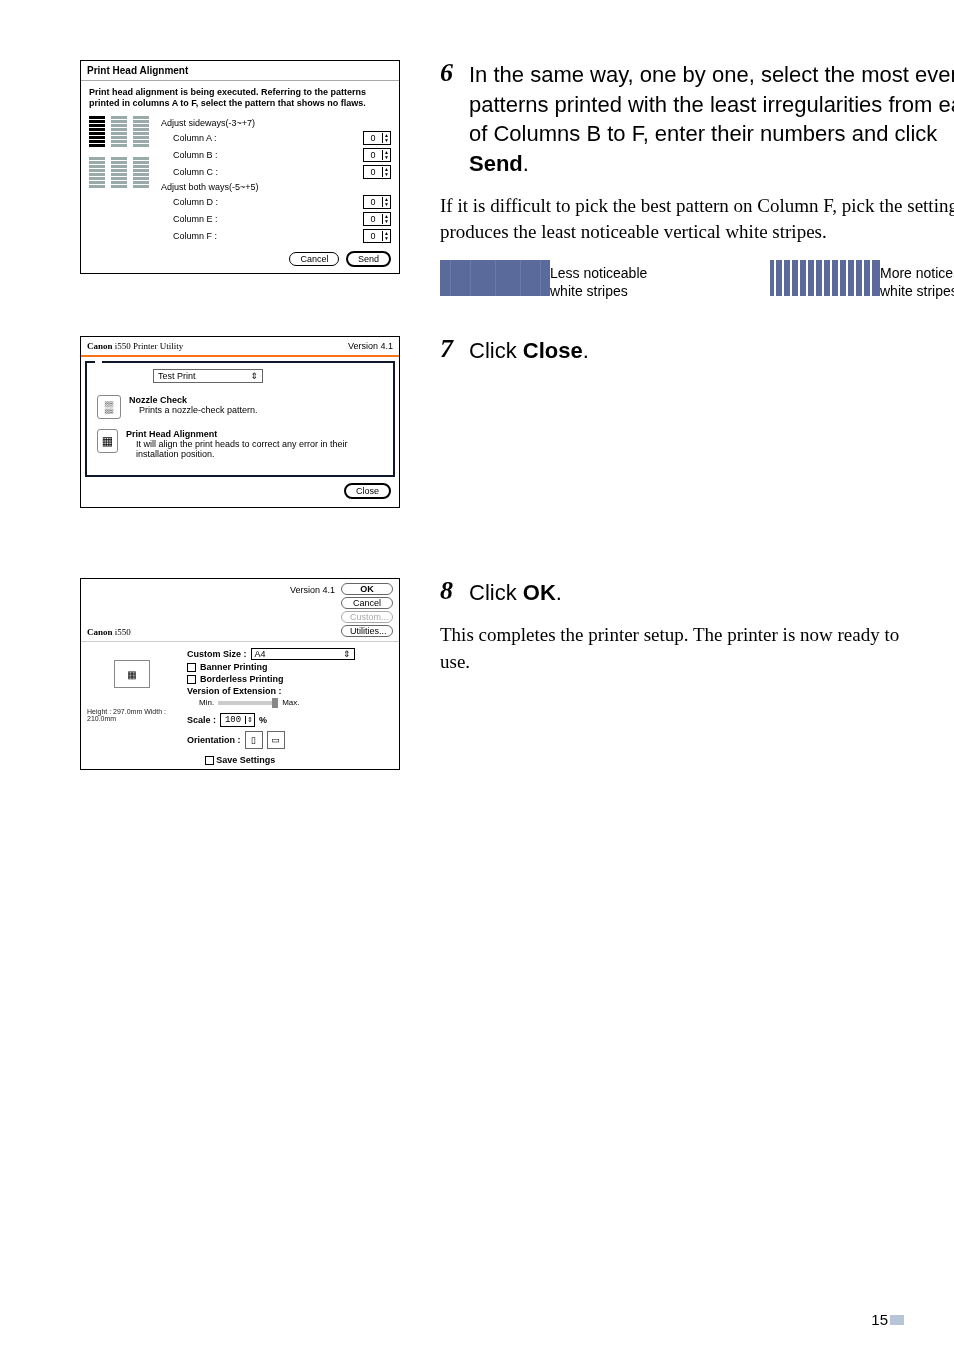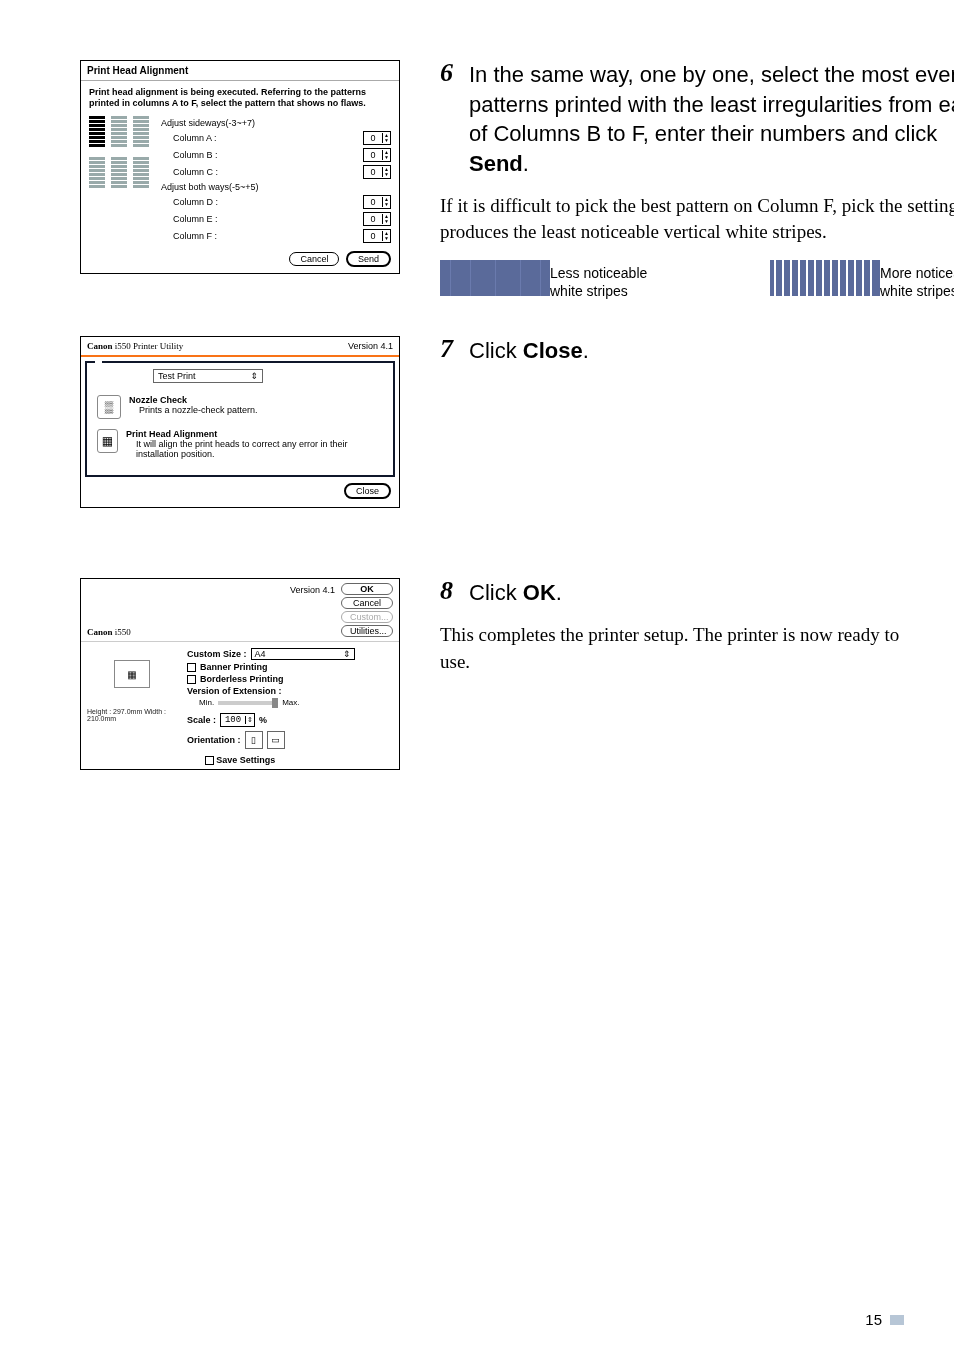--- a/index.html
+++ b/index.html
@@ -74,21 +74,21 @@
   .d3 .extrow { display: flex; align-items: center; gap: 4px; font-size: 8px; margin-left: 12px; }
   .d3 .slider { width: 60px; height: 4px; background: #ccc; position: relative; }
   .d3 .slider::after { content: ''; position: absolute; right: 0; top: -3px; width: 6px; height: 10px; background: #888; }
   .d3 .scaleinp { border: 1px solid #000; width: 24px; height: 12px; font-size: 9px; text-align: center; }
   .d3 .oricon { width: 18px; height: 18px; border: 1px solid #666; display: inline-flex; align-items: center; justify-content: center; font-size: 9px; }
   .d3 .footer { text-align: center; padding: 4px 0; }
 
   
   svg { display: block; }
 
-  .pagenum { position: absolute; bottom: 24px; right: 50px; display: flex; align-items: center; gap: 8px; font-size: 15px; }
+  .pagenum { position: absolute; bottom: 24px; right: 50px; display: flex; align-items: center; gap: 2px; font-size: 15px; }
   .pagenum .bar { width: 14px; height: 10px; background: #b7c6d6; }
 </style>
 </head>
 <body>
 
 <div class="page">
 
   <div class="row">
     <div class="leftcol">
       <div class="dialog d1">

